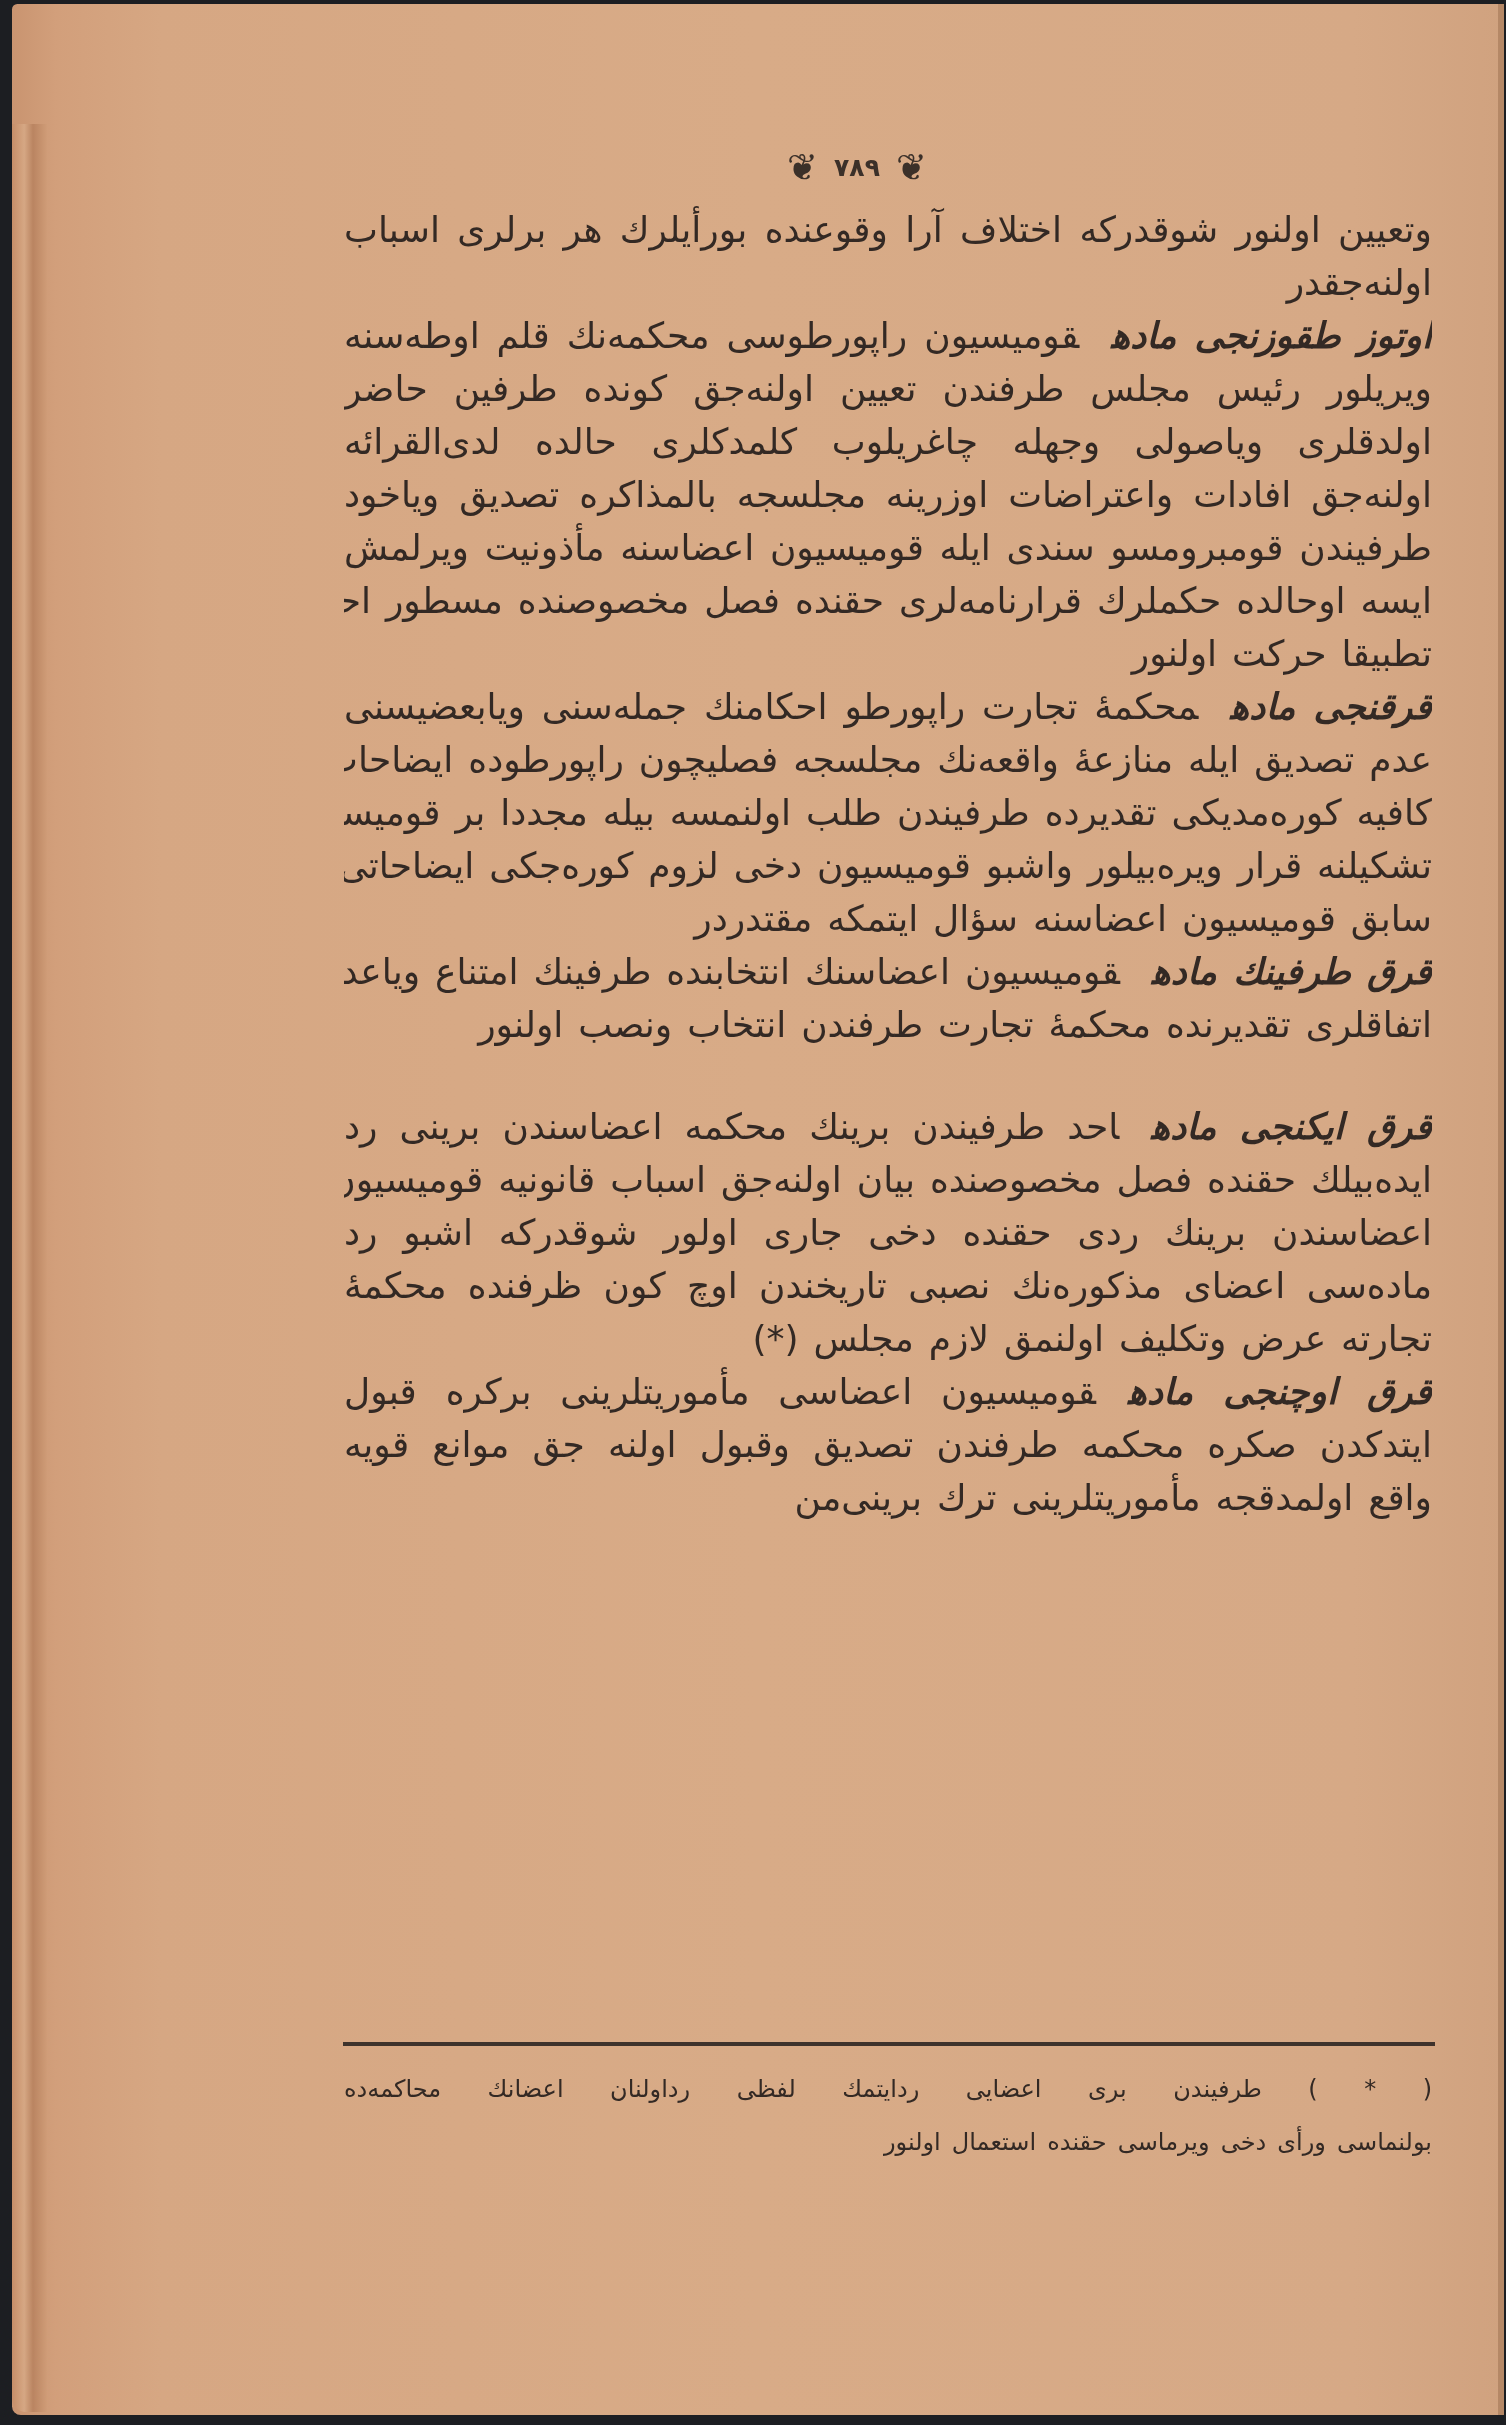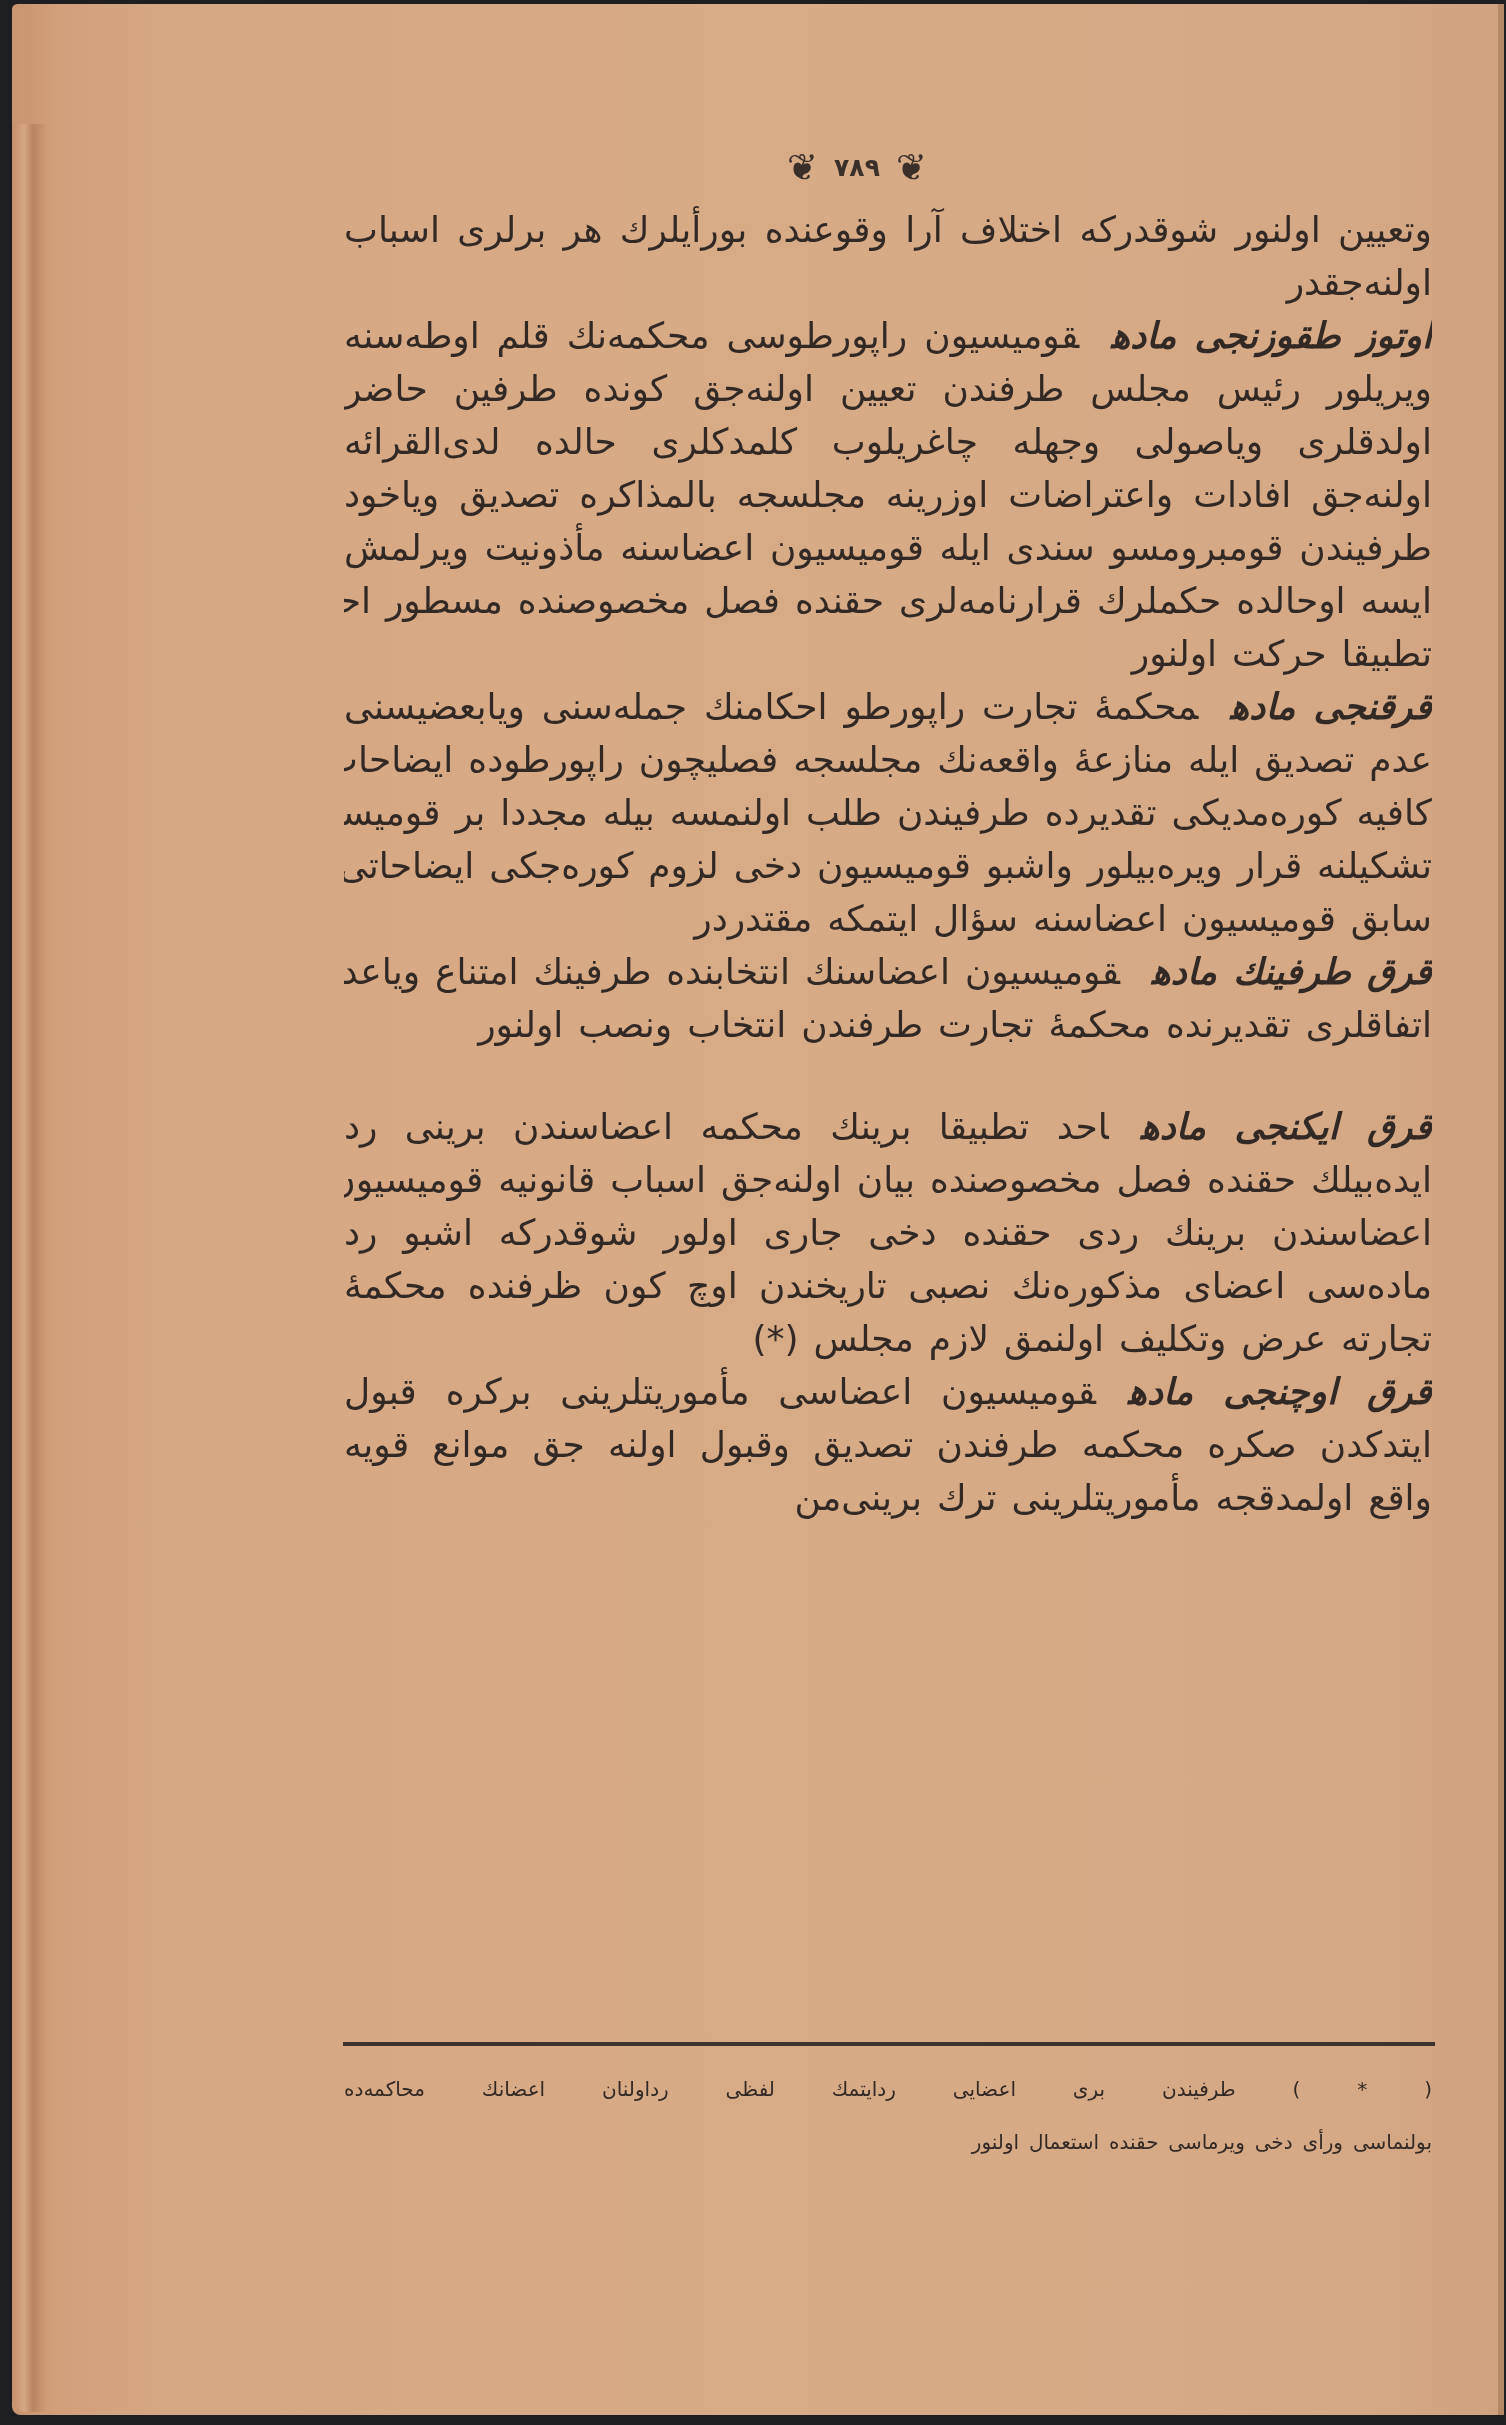--- a/index.html
+++ b/index.html
@@ -108,21 +108,21 @@
   .footnote {
     position: absolute;
     left: 344px;
     top: 2063px;
     width: 1088px;
     direction: rtl;
     font-family: "DejaVu Sans", sans-serif;
     color: #332924;
   }
   .footnote .line {
-    font-size: 20px;
+    font-size: 24px;
   }
 </style>
 </head>
 <body>
 
 <div class="scan">
   <div class="page"></div>
   <div class="page-fold"></div>
   <div class="page-right-edge"></div>
 
@@ -143,21 +143,21 @@
       <div class="line"><span>ايسه اوحالده حكملرك قرارنامه‌لرى حقنده فصل مخصوصنده مسطور احكامه</span></div>
       <div class="line short"><span>تطبيقا حركت اولنور</span></div>
       <div class="line"><span class="heading">قرقنجى ماده</span><span>محكمهٔ تجارت راپورطو احكامنك جمله‌سنى ويابعضيسنى</span></div>
       <div class="line"><span>عدم تصديق ايله منازعهٔ واقعه‌نك مجلسجه فصليچون راپورطوده ايضاحات</span></div>
       <div class="line"><span>كافيه كوره‌مديكى تقديرده طرفيندن طلب اولنمسه بيله مجددا بر قوميسيون</span></div>
       <div class="line"><span>تشكيلنه قرار ويره‌بيلور واشبو قوميسيون دخى لزوم كوره‌جكى ايضاحاتى</span></div>
       <div class="line short"><span>سابق قوميسيون اعضاسنه سؤال ايتمكه مقتدردر</span></div>
       <div class="line"><span class="heading">قرق طرفينك ماده</span><span>قوميسيون اعضاسنك انتخابنده طرفينك امتناع وياعدم</span></div>
       <div class="line short"><span>اتفاقلرى تقديرنده محكمهٔ تجارت طرفندن انتخاب ونصب اولنور</span></div>
       <div class="gap"></div>
-      <div class="line"><span class="heading">قرق ايكنجى ماده</span><span>احد تطبيقا برينك محكمه اعضاسندن برينى رد</span></div>
+      <div class="line"><span class="heading">قرق ايكنجى ماده</span><span>احد طرفيندن برينك محكمه اعضاسندن برينى رد</span></div>
       <div class="line"><span>ايده‌بيلك حقنده فصل مخصوصنده بيان اولنه‌جق اسباب قانونيه قوميسيون</span></div>
       <div class="line"><span>اعضاسندن برينك ردى حقنده دخى جارى اولور شوقدركه اشبو رد</span></div>
       <div class="line"><span>ماده‌سى اعضاى مذكوره‌نك نصبى تاريخندن اوچ كون ظرفنده محكمهٔ</span></div>
       <div class="line short"><span>تجارته عرض وتكليف اولنمق لازم مجلس (*)</span></div>
       <div class="line"><span class="heading">قرق اوچنجى ماده</span><span>قوميسيون اعضاسى مأموريتلرينى بركره قبول</span></div>
       <div class="line"><span>ايتدكدن صكره محكمه طرفندن تصديق وقبول اولنه جق موانع قويه</span></div>
       <div class="line short"><span>واقع اولمدقجه مأموريتلرينى ترك برينى‌من</span></div>
     </div>
 
   <div class="rule"></div>

